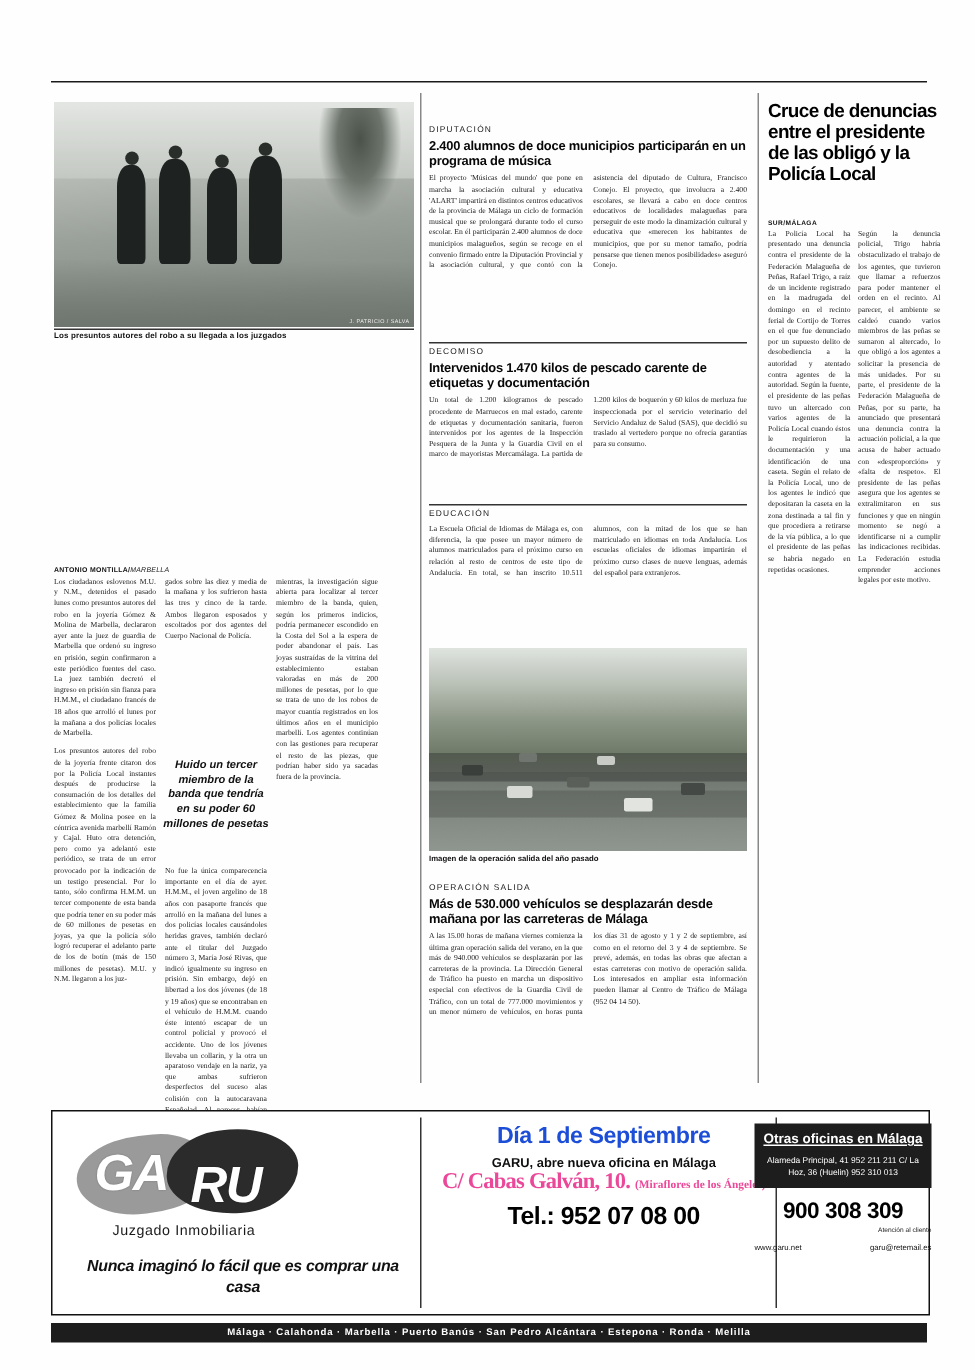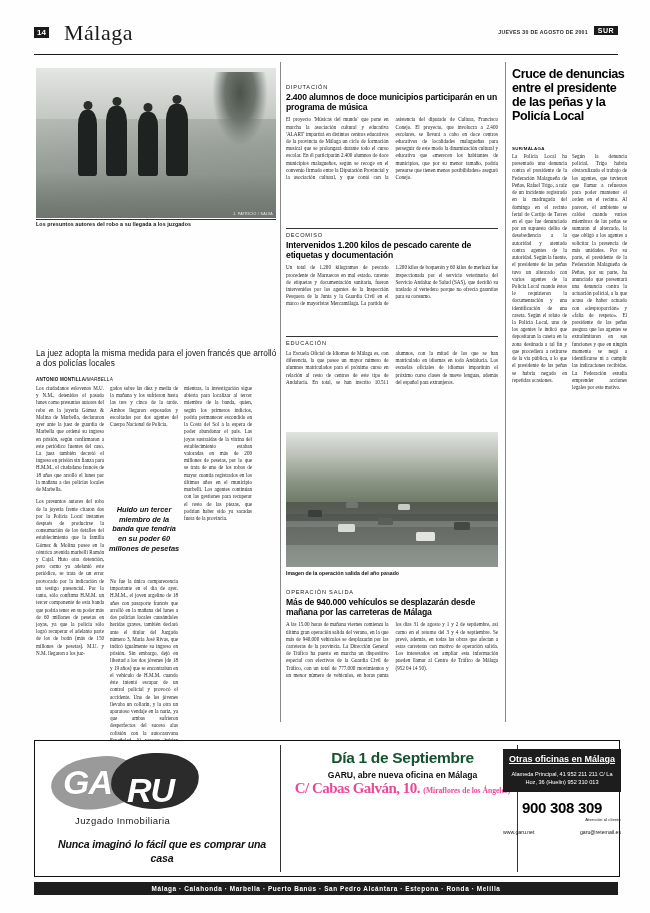--- a/index.html
+++ b/index.html
@@ -266,21 +266,21 @@
   .garu-tag {
     position:absolute; left:12px; top:96px; width:230px;
     font-family:"Liberation Sans", sans-serif;
     font-weight:bold; font-style:italic;
     font-size:10.6px; line-height:1.35; color:#111;
     text-align:center; letter-spacing:-0.2px;
   }
   .ad-center { position:absolute; left:255px; top:8px; width:225px; text-align:center; }
   .ad-l1 {
     font-family:"Liberation Sans", sans-serif; font-weight:bold;
-    font-size:15.5px; letter-spacing:-0.3px; color:#14532d;
+    font-size:15.5px; letter-spacing:-0.3px; color:#1d4ed8;
   }
   .ad-l2 {
     font-family:"Liberation Sans", sans-serif; font-weight:bold;
     font-size:8.6px; color:#0f0f0f; margin-top:3px;
   }
   .ad-l3 {
     font-family:Liberation Serif, serif; font-weight:bold;
     font-size:15px; letter-spacing:-0.5px; color:#ec4899; margin-top:0;
   }
   .ad-l3 small { font-size:7.6px; letter-spacing:0; }
@@ -322,26 +322,20 @@
     font-family:"Liberation Sans", sans-serif;
     font-size:6.4px; font-weight:bold; letter-spacing:0.6px;
   }
   .footer-strip span { white-space:nowrap; }
 </style>
 </head>
 <body>
 
 <div class="page">
 
-  <div class="masthead">
-    <div class="folio-box">14</div>
-    <div class="section-name">Málaga</div>
-    <div class="dateline">JUEVES 30 DE AGOSTO DE 2001</div>
-    <div class="sur-logo">SUR</div>
-  </div>
   <div class="rule-main"></div>
 
   <div class="mid-rule-v1"></div>
   <div class="right-rule-v"></div>
 
   <div class="photo-main">
     <div class="sky"></div>
     <div class="palm"></div>
     <div class="ground"></div>
     <div class="fig-person" style="left:42px;width:19px;height:66px;">
@@ -354,21 +348,20 @@
         <div class="fig-head"></div>
       </div>
     <div class="fig-person" style="left:130px;width:22px;height:72px;">
         <div class="fig-head"></div>
       </div>
     <div class="photo-credit">J. PATRICIO / SALVA</div>
   </div>
   <div class="cap-rule"></div>
   <div class="cap-main">Los presuntos autores del robo a su llegada a los juzgados</div>
 
-  <div class="subhead-main">La juez adopta la misma medida para el joven francés que arrolló a dos policías locales</div>
 
   <div class="byline-main">
     <span>ANTONIO MONTILLA/</span><span class="place">MARBELLA</span>
   </div>
 
   <div class="col-text body-c1">
     <p style="margin:0 0 5px 0;">Los ciudadanos eslovenos M.U. y N.M., detenidos el pasado lunes como presuntos autores del robo en la joyería Gómez &amp; Molina de Marbella, declararon ayer ante la juez de guardia de Marbella que ordenó su ingreso en prisión, según confirmaron a este periódico fuentes del caso. La juez también decretó el ingreso en prisión sin fianza para H.M.M., el ciudadano francés de 18 años que arrolló el lunes por la mañana a dos policías locales de Marbella.</p>
     <p style="margin:0;">Los presuntos autores del robo de la joyería frente citaron dos por la Policía Local instantes después de producirse la consumación de los detalles del establecimiento que la familia Gómez &amp; Molina posee en la céntrica avenida marbellí Ramón y Cajal. Huto otra detención, pero como ya adelantó este periódico, se trata de un error provocado por la indicación de un testigo presencial. Por lo tanto, sólo confirma H.M.M. un tercer componente de esta banda que podría tener en su poder más de 60 millones de pesetas en joyas, ya que la policía sólo logró recuperar el adelanto parte de los de botín (más de 150 millones de pesetas). M.U. y N.M. llegaron a los juz-</p>
   </div>
 
@@ -388,21 +381,21 @@
 
   <div class="mid-block" style="left:286px; top:84px; width:212px;">
     <div class="kicker">DIPUTACIÓN</div>
     <div class="mid-head">2.400 alumnos de doce municipios participarán en un programa de música</div>
     <div class="col-text mid-body" style="margin-top:4px;">El proyecto 'Músicas del mundo' que pone en marcha la asociación cultural y educativa 'ALART' impartirá en distintos centros educativos de la provincia de Málaga un ciclo de formación musical que se prolongará durante todo el curso escolar. En él participarán 2.400 alumnos de doce municipios malagueños, según se recoge en el convenio firmado entre la Diputación Provincial y la asociación cultural, y que contó con la asistencia del diputado de Cultura, Francisco Conejo. El proyecto, que involucra a 2.400 escolares, se llevará a cabo en doce centros educativos de localidades malagueñas para perseguir de este modo la dinamización cultural y educativa que «merecen los habitantes de municipios, que por su menor tamaño, podría pensarse que tienen menos posibilidades» aseguró Conejo.</div>
   </div>
   <div class="mid-rule" style="left:286px; top:228px; width:212px;"></div>
 
   <div class="mid-block" style="left:286px; top:232px; width:212px;">
     <div class="kicker">DECOMISO</div>
-    <div class="mid-head">Intervenidos 1.200 kilos de pescado carente de etiquetas y documentación</div>
+    <div class="mid-head">Intervenidos 1.470 kilos de pescado carente de etiquetas y documentación</div>
     <div class="col-text mid-body" style="margin-top:4px;">Un total de 1.200 kilogramos de pescado procedente de Marruecos en mal estado, carente de etiquetas y documentación sanitaria, fueron intervenidos por los agentes de la Inspección Pesquera de la Junta y la Guardia Civil en el marco de mayoristas Mercamálaga. La partida de 1.200 kilos de boquerón y 60 kilos de merluza fue inspeccionada por el servicio veterinario del Servicio Andaluz de Salud (SAS), que decidió su traslado al vertedero porque no ofrecía garantías para su consumo.</div>
   </div>
   <div class="mid-rule" style="left:286px; top:336px; width:212px;"></div>
 
   <div class="mid-block" style="left:286px; top:340px; width:212px;">
     <div class="kicker">EDUCACIÓN</div>
     <div class="col-text mid-body" style="margin-top:4px;">La Escuela Oficial de Idiomas de Málaga es, con diferencia, la que posee un mayor número de alumnos matriculados para el próximo curso en relación al resto de centros de este tipo de Andalucía. En total, se han inscrito 10.511 alumnos, con la mitad de los que se han matriculado en idiomas en toda Andalucía. Los escuelas oficiales de idiomas impartirán el próximo curso clases de nueve lenguas, además del español para extranjeros.</div>
   </div>
 
   <div class="photo-road">
@@ -414,25 +407,25 @@
     <div class="car" style="left:92px;top:86px;width:15px;height:7px;background:#5a5f5a;"></div>
     <div class="car" style="left:130px;top:100px;width:19px;height:9px;background:#e2e4e0;"></div>
     <div class="car" style="left:168px;top:90px;width:16px;height:8px;background:#454945;"></div>
     <div class="car" style="left:60px;top:70px;width:12px;height:6px;background:#707570;"></div>
     <div class="car" style="left:112px;top:72px;width:12px;height:6px;background:#c8cbc6;"></div>
   </div>
   <div class="cap-road">Imagen de la operación salida del año pasado</div>
 
   <div class="mid-block" style="left:286px; top:589px; width:212px;">
     <div class="kicker">OPERACIÓN SALIDA</div>
-    <div class="mid-head">Más de 940.000 vehículos se desplazarán desde mañana por las carreteras de Málaga</div>
+    <div class="mid-head">Más de 530.000 vehículos se desplazarán desde mañana por las carreteras de Málaga</div>
     <div class="col-text mid-body" style="margin-top:4px;">A las 15.00 horas de mañana viernes comienza la última gran operación salida del verano, en la que más de 940.000 vehículos se desplazarán por las carreteras de la provincia. La Dirección General de Tráfico ha puesto en marcha un dispositivo especial con efectivos de la Guardia Civil de Tráfico, con un total de 777.000 movimientos y un menor número de vehículos, en horas punta los días 31 de agosto y 1 y 2 de septiembre, así como en el retorno del 3 y 4 de septiembre. Se prevé, además, en todas las obras que afectan a estas carreteras con motivo de operación salida. Los interesados en ampliar esta información pueden llamar al Centro de Tráfico de Málaga (952 04 14 50).</div>
   </div>
 
-  <div class="headline-right">Cruce de denuncias entre el presidente de las peñas y la Policía Local</div>
+  <div class="headline-right">Cruce de denuncias entre el presidente de las obligó y la Policía Local</div>
   <div class="byline-right">SUR/MÁLAGA</div>
   <div class="col-text right-c1">La Policía Local ha presentado una denuncia contra el presidente de la Federación Malagueña de Peñas, Rafael Trigo, a raíz de un incidente registrado en la madrugada del domingo en el recinto ferial de Cortijo de Torres en el que fue denunciado por un supuesto delito de desobediencia a la autoridad y atentado contra agentes de la autoridad. Según la fuente, el presidente de las peñas tuvo un altercado con varios agentes de la Policía Local cuando éstos le requirieron la documentación y una identificación de una caseta. Según el relato de la Policía Local, uno de los agentes le indicó que depositaran la caseta en la zona destinada a tal fin y que procediera a retirarse de la vía pública, a lo que el presidente de las peñas se habría negado en repetidas ocasiones.</div>
   <div class="col-text right-c2">Según la denuncia policial, Trigo habría obstaculizado el trabajo de los agentes, que tuvieron que llamar a refuerzos para poder mantener el orden en el recinto. Al parecer, el ambiente se caldeó cuando varios miembros de las peñas se sumaron al altercado, lo que obligó a los agentes a solicitar la presencia de más unidades. Por su parte, el presidente de la Federación Malagueña de Peñas, por su parte, ha anunciado que presentará una denuncia contra la actuación policial, a la que acusa de haber actuado con «desproporción» y «falta de respeto». El presidente de las peñas asegura que los agentes se extralimitaron en sus funciones y que en ningún momento se negó a identificarse ni a cumplir las indicaciones recibidas. La Federación estudia emprender acciones legales por este motivo.</div>
 
   <div class="ad-wrap">
     <div class="ad-sep" style="left:245px;"></div>
     <div class="ad-sep" style="left:482px;"></div>
 
     <div class="garu-logo">
       <div class="blobA"></div>
@@ -443,20 +436,21 @@
     <div class="garu-sub">Juzgado Inmobiliaria</div>
     <div class="garu-tag">Nunca imaginó lo fácil que es comprar una casa</div>
 
     <div class="ad-center">
       <div class="ad-l1">Día 1 de Septiembre</div>
       <div class="ad-l2">GARU, abre nueva oficina en Málaga</div>
       <div class="ad-l3">
         <span>C/ Cabas Galván, 10.</span>
         <small>(Miraflores de los Ángeles)</small>
       </div>
+      <div class="ad-phone">Tel.: 952 07 08 00</div>
     </div>
 
     <div class="ad-right">
       <div class="office-box">
         <div class="office-t1">Otras oficinas en Málaga</div>
         <div class="office-t2">Alameda Principal, 41  952 211 211  C/ La Hoz, 36 (Huelin)  952 310 013</div>
       </div>
       <div class="ad-900">900 308 309</div>
       <div class="ad-900sub">Atención al cliente</div>
       <div class="ad-web">

